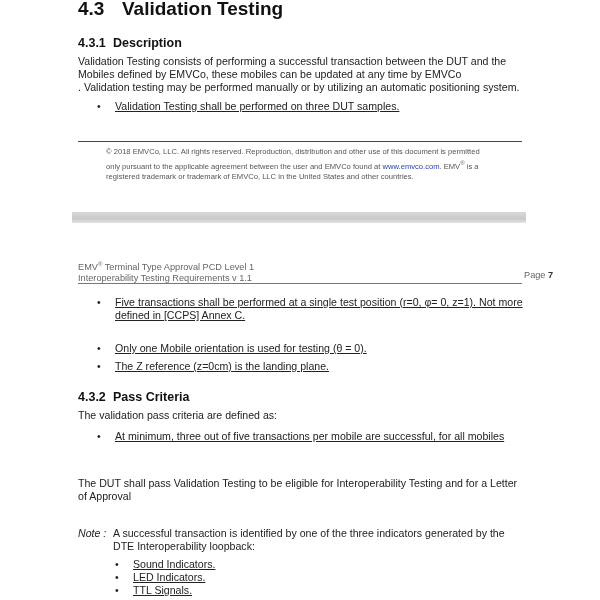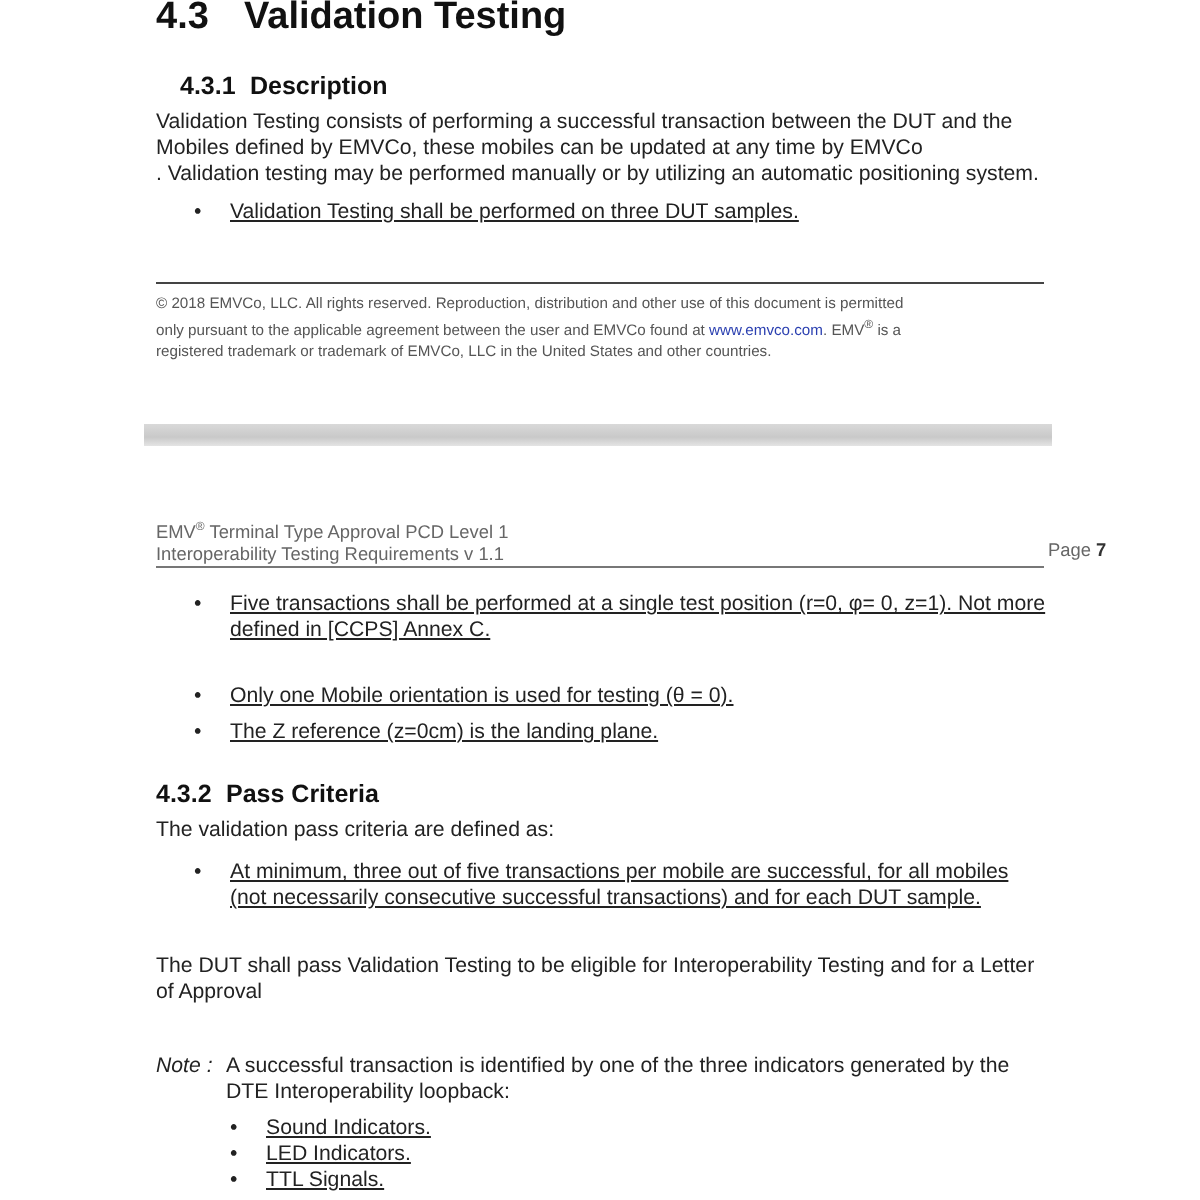--- a/index.html
+++ b/index.html
@@ -10,38 +10,38 @@
   .abs { position: absolute; }
   .h1 { left: 78px; top: -2px; font-size: 19px; font-weight: bold; color: #111; white-space: nowrap; }
   .h1 .num { display: inline-block; width: 44px; }
   .h2 { font-size: 12.5px; font-weight: bold; color: #111; white-space: nowrap; }
   .h2 .num { display: inline-block; width: 35px; }
   .p { font-size: 10.6px; line-height: 13px; color: #222; white-space: nowrap; }
   .bullet { font-size: 10.6px; line-height: 13px; color: #222; }
   .bullet .dot { position: absolute; left: 0; top: 0; }
   .bullet .txt { position: absolute; left: 18px; top: 0; white-space: nowrap; text-decoration: underline; }
   .rule { height: 1px; background: #444; }
-  .copyright { font-size: 7.6px; line-height: 10.5px; color: #555; white-space: nowrap; }
+  .copyright { font-size: 7.6px; line-height: 10.5px; color: #555; white-space: nowrap; margin-left: 28px; }
   .copyright a { color: #2a3fb0; text-decoration: none; }
   .band { left: 72px; top: 212px; width: 454px; height: 11px;
     background: linear-gradient(#d9d9d9, #c9c9c9 60%, #e4e4e4); }
   .hdr { font-size: 9.2px; line-height: 11px; color: #666; white-space: nowrap; }
   .hdr-page { font-size: 9.2px; color: #666; }
   .hdr-page b { color: #333; }
   sup { font-size: 6px; }
   .note-label { font-weight: normal; font-style: italic; }
 </style>
 </head>
 <body>
 
 <div class="abs h1">
   <span class="num">4.3</span><span>Validation Testing</span>
 </div>
 
-<div class="abs h2" style="left:78px; top:36px;margin-left:12px;">
+<div class="abs h2" style="left:78px; top:36px;">
   <span class="num">4.3.1</span><span>Description</span>
 </div>
 
 <div class="abs p" style="left:78px; top:55px;">
   <div>Validation Testing consists of performing a successful transaction between the DUT and the</div>
   <div>Mobiles defined by EMVCo, these mobiles can be updated at any time by EMVCo</div>
   <div>. Validation testing may be performed manually or by utilizing an automatic positioning system.</div>
 </div>
 
 <div class="abs bullet" style="left:97px; top:100px; width:420px; height:13px;">
@@ -85,21 +85,20 @@
 <div class="abs h2" style="left:78px; top:390px;">
   <span class="num">4.3.2</span><span>Pass Criteria</span>
 </div>
 
 <div class="abs p" style="left:78px; top:409px;">The validation pass criteria are defined as:</div>
 
 <div class="abs bullet" style="left:97px; top:430px; width:430px; height:26px;">
   <span class="dot">•</span>
   <div class="txt">
     <div>At minimum, three out of five transactions per mobile are successful, for all mobiles</div>
-    <div>(not necessarily consecutive successful transactions) and for each DUT sample.</div>
   </div>
 </div>
 
 <div class="abs p" style="left:78px; top:477px;">
   <div>The DUT shall pass Validation Testing to be eligible for Interoperability Testing and for a Letter</div>
   <div>of Approval</div>
 </div>
 
 <div class="abs p" style="left:78px; top:527px;"><span class="note-label">Note :</span></div>
 <div class="abs p" style="left:113px; top:527px;">

